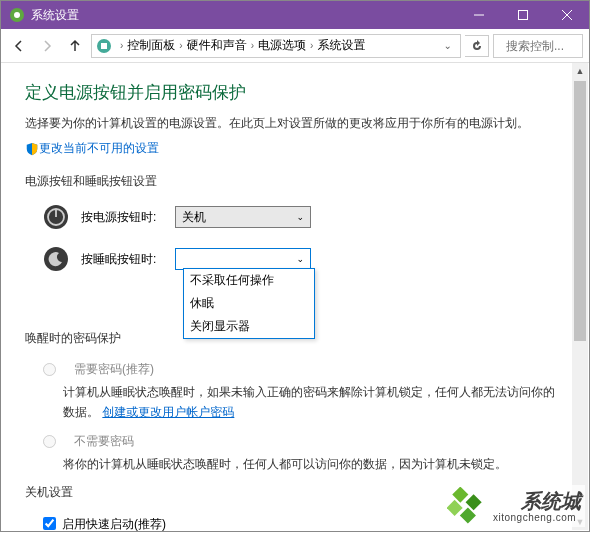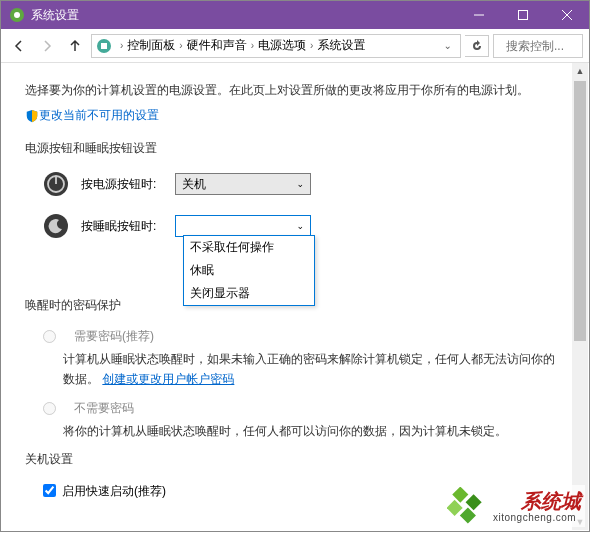--- a/index.html
+++ b/index.html
@@ -45,21 +45,21 @@
 .chk-row input { margin-top: 2px; }
 .chk-text { font-size: 12px; line-height: 1.6; }
 .scrollbar { position: absolute; right: 1px; top: 62px; bottom: 1px; width: 16px; background: #f0f0f0; }
 .scrollbar .thumb { position: absolute; left: 2px; right: 2px; top: 18px; height: 260px; background: #c2c2c2; }
 .scrollbar .arr { position: absolute; left: 0; right: 0; height: 16px; display:flex; align-items:center; justify-content:center; font-size:9px; color:#555;}
 .scrollbar .arr.up { top:0; }
 .scrollbar .arr.down { bottom:0; }
 .watermark { position: absolute; right: 4px; bottom: 4px; display: flex; align-items: center; gap: 8px; background: rgba(255,255,255,0.7); padding: 2px 4px; }
 .watermark svg { width: 38px; height: 38px; }
 .watermark .wm-text { display: flex; flex-direction: column; line-height: 1.1; }
-.watermark .wm-big { font-size: 20px; font-weight: bold; font-style: italic; color: #b91c1c; margin-left: 28px; }
+.watermark .wm-big { font-size: 20px; font-weight: bold; font-style: italic; color: #404040; margin-left: 28px; }
 .watermark .wm-small { font-size: 10px; color: #444; letter-spacing: 0.5px; }
 </style>
 </head>
 <body>
 
 <div class="outer">
   <div class="titlebar">
     <svg class="icon" viewBox="0 0 16 16">
         <circle cx="8" cy="8" r="7" fill="#5fa83f"></circle>
         <circle cx="8" cy="8" r="3" fill="#fff"></circle>
@@ -119,20 +119,21 @@
     </div>
     <div class="refresh">
         <svg width="12" height="12" viewBox="0 0 12 12">
           <path d="M10 6 A4 4 0 1 1 6 2 L6 0 L9 3 L6 6 L6 4 A2 2 0 1 0 8 6" fill="#555"></path>
         </svg>
       </div>
     <input class="searchbox" placeholder="搜索控制..." style="">
   </div>
 
   <div class="content">
+    <div class="heading">定义电源按钮并启用密码保护</div>
     <div class="desc">选择要为你的计算机设置的电源设置。在此页上对设置所做的更改将应用于你所有的电源计划。</div>
     <div class="shieldrow">
       <svg viewBox="0 0 16 16">
           <path d="M8 1 L14 3 L14 8 Q14 13 8 15 Q2 13 2 8 L2 3 Z" fill="#0078d7"></path>
           <path d="M8 1 L14 3 L14 8 Q14 13 8 15 Z" fill="#ffb900"></path>
         </svg>
       <span class="link">更改当前不可用的设置</span>
     </div>
 
     <div class="section-title">电源按钮和睡眠按钮设置</div>

